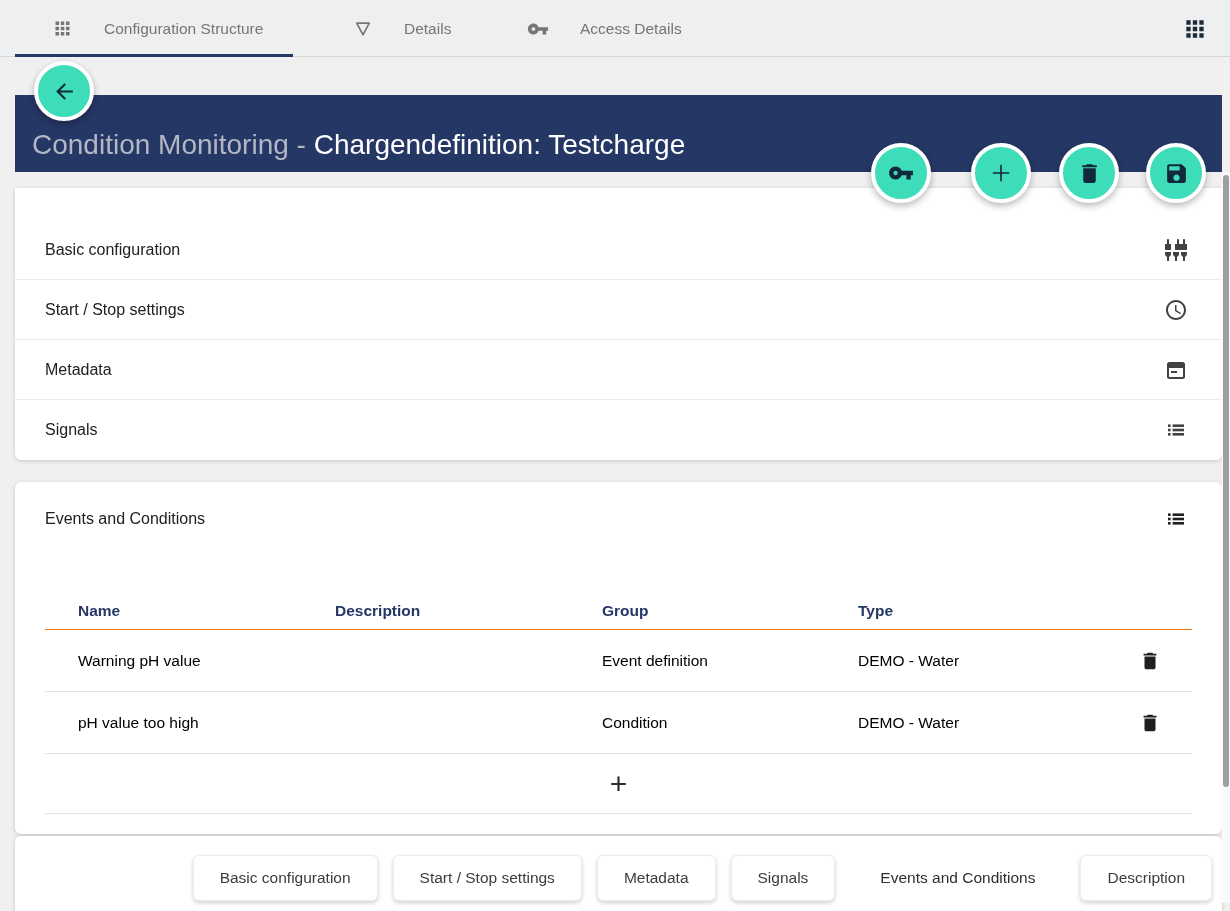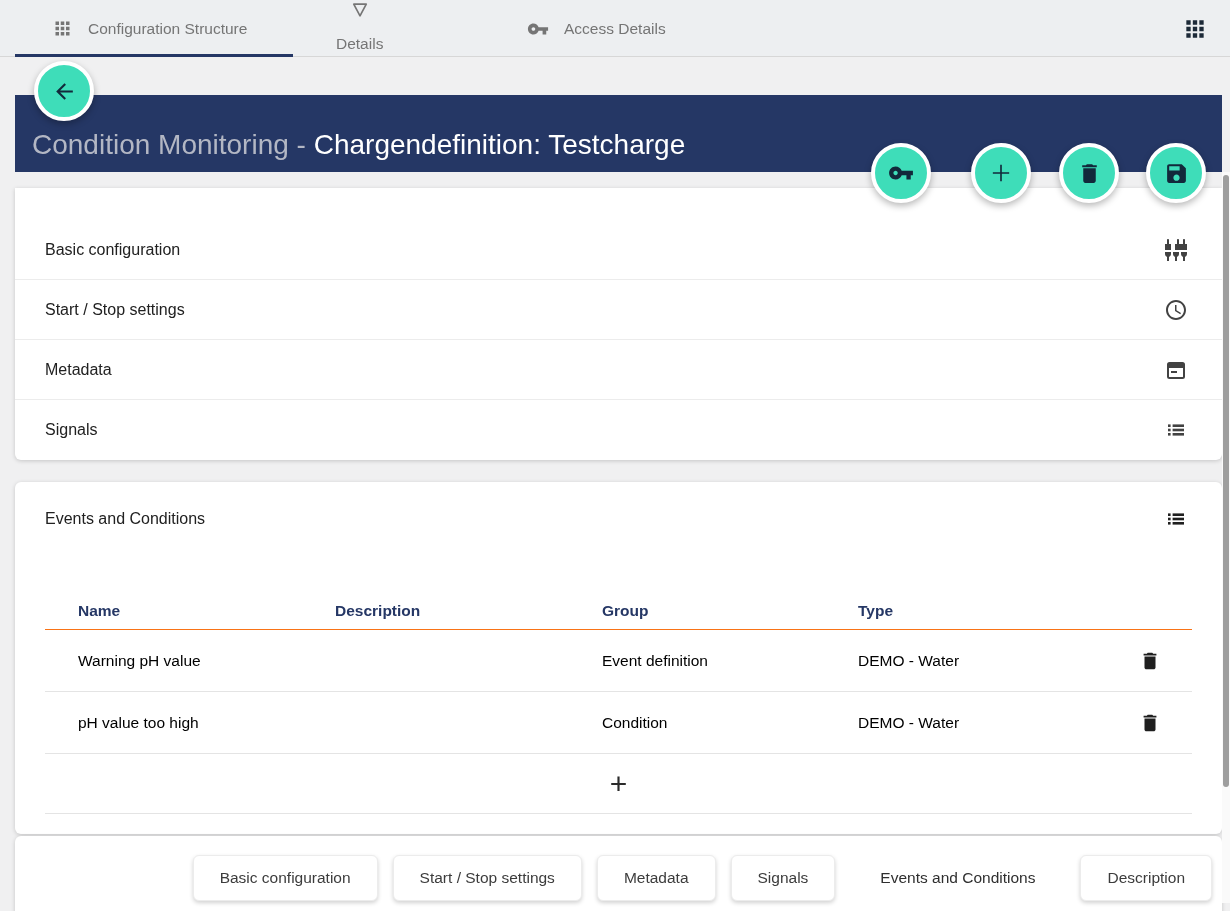--- a/index.html
+++ b/index.html
@@ -13,25 +13,25 @@
   }
   svg { display:block; }
 
   
   .tabbar {
     position:absolute; top:0; left:0; right:0; height:57px;
     background:#edeff1; border-bottom:1px solid #d7d7d7;
   }
   .tab {
     position:absolute; top:0; height:57px;
-    display:flex; align-items:center; gap:15px;
+    display:flex; align-items:center; gap:31px;
     color:#757575; font-size:15.5px; cursor:pointer;
   }
   .tab--1 { left:52px; }
-  .tab--2 { left:336px;flex-direction:column; }
+  .tab--2 { left:353px; }
   .tab--3 { left:527px; }
   .tab-underline {
     position:absolute; left:15px; bottom:-1px; width:278px; height:3px;
     background:#253765;
   }
   .apps-btn {
     position:absolute; left:1182px; top:16px; width:26px; height:26px;
     color:#1d2a38; cursor:pointer;
   }
 

